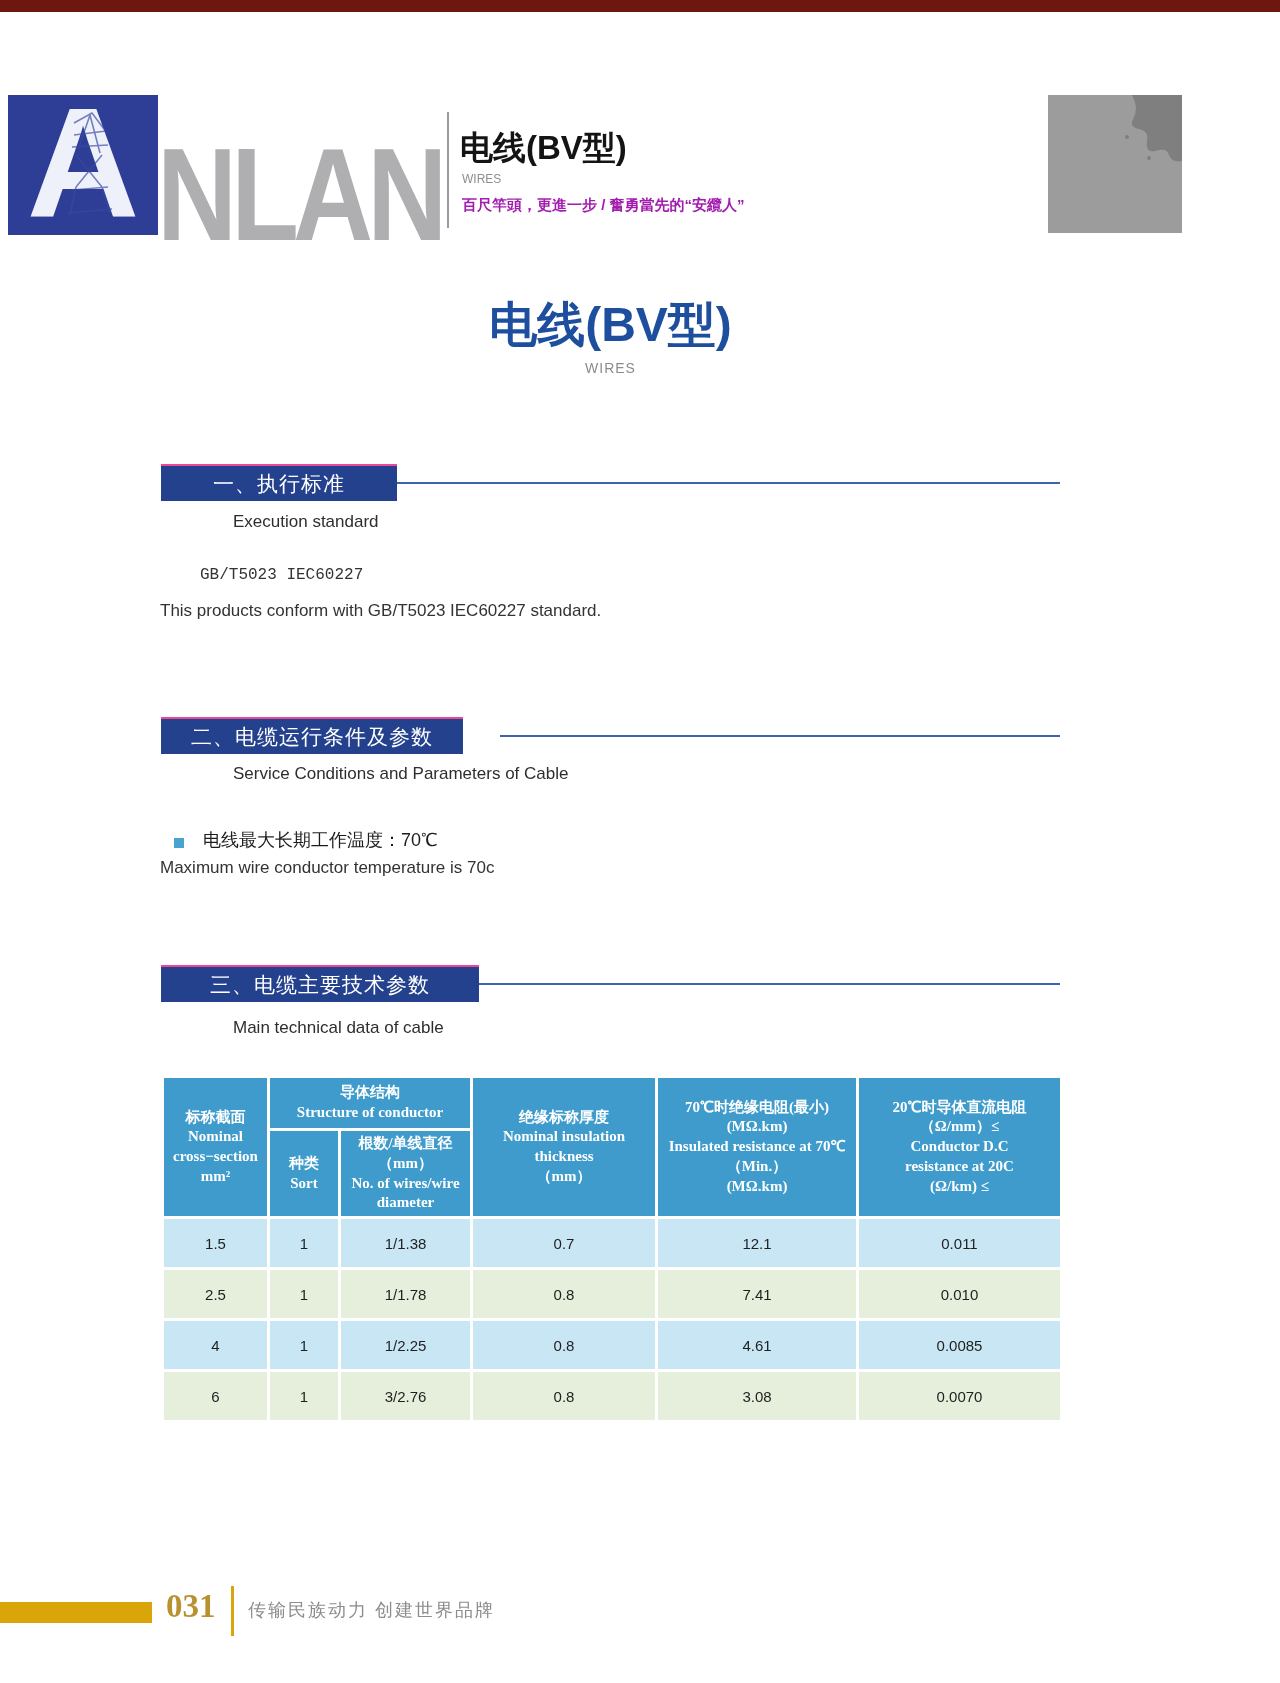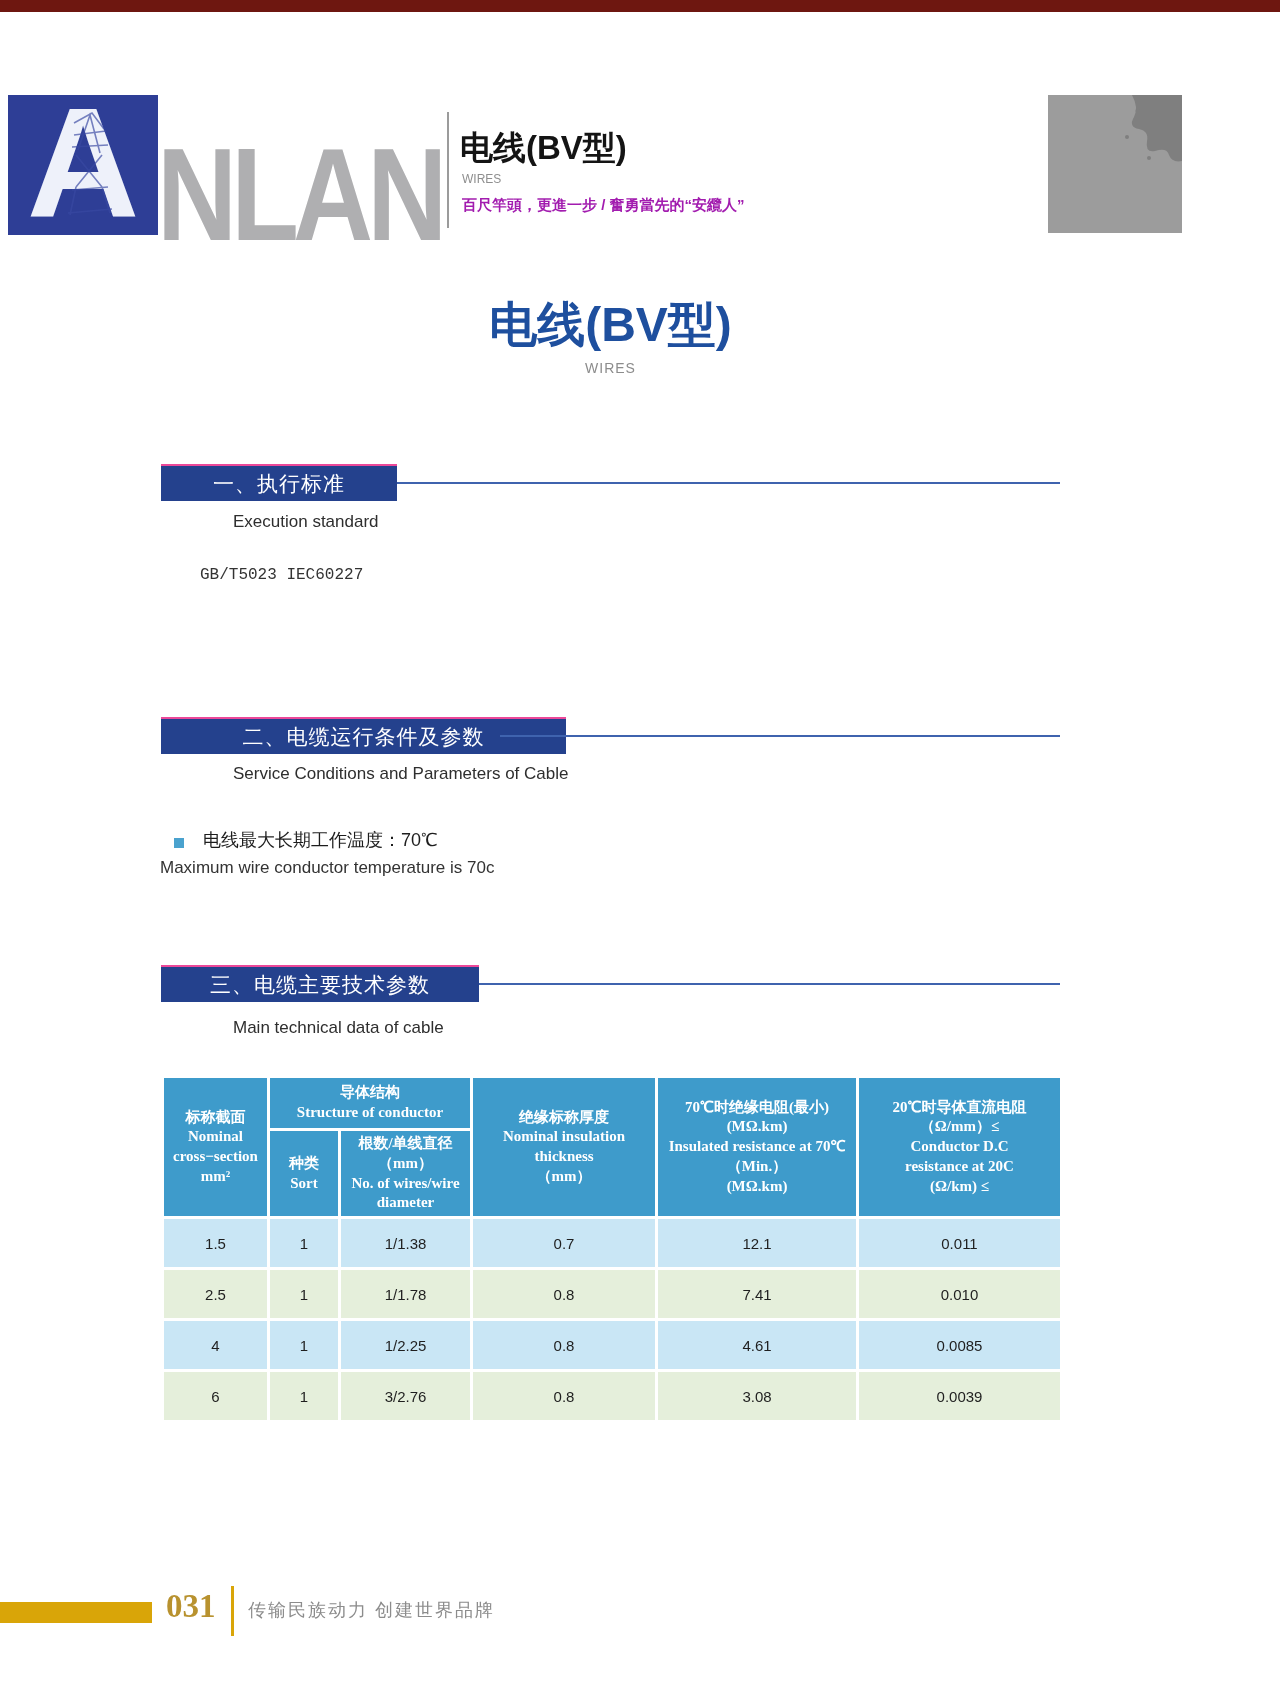--- a/index.html
+++ b/index.html
@@ -43,21 +43,21 @@
     font-size:14px; color:#8c8c8c; letter-spacing:1px;
   }
 
   
   .section-badge {
     position:absolute; left:161px; height:37px; background:#24418D; color:#ffffff;
     font-size:21px; display:flex; align-items:center; justify-content:center;
     border-top:2px solid #ec4899; box-sizing:border-box; letter-spacing:1px;
   }
   .badge-1 { top:464px; width:236px; }
-  .badge-2 { top:717px; width:405px; }
+  .badge-2 { top:717px; width:302px; }
   .badge-3 { top:965px; width:318px; }
   .section-line { position:absolute; height:2px; background:#3f63ae; }
   .line-1 { left:397px; top:482px; width:663px; }
   .line-2 { left:500px; top:735px; width:560px; }
   .line-3 { left:479px; top:983px; width:581px; }
   .section-sub { position:absolute; left:233px; font-size:17px; color:#2e2e2e; }
   .sub-1 { top:512px; } .sub-2 { top:764px; } .sub-3 { top:1018px; }
 
   .s1-line1 { position:absolute; left:200px; top:566px; font-size:16px; color:#333333;font-family:Liberation Mono, monospace; }
   .s1-line2 { position:absolute; left:160px; top:601px; font-size:17px; color:#333333; }
@@ -132,20 +132,21 @@
     </svg>
   </div>
 
   <div class="main-title">电线(BV型)</div>
   <div class="main-sub">WIRES</div>
 
   <div class="section-badge badge-1">一、执行标准</div>
   <div class="section-line line-1"></div>
   <div class="section-sub sub-1">Execution standard</div>
   <div class="s1-line1">GB/T5023  IEC60227</div>
+  <div class="s1-line2">This products conform with GB/T5023  IEC60227 standard.</div>
 
   <div class="section-badge badge-2">二、电缆运行条件及参数</div>
   <div class="section-line line-2"></div>
   <div class="section-sub sub-2">Service Conditions and Parameters of Cable</div>
   <div class="bullet-square"></div>
   <div class="bullet-cn">电线最大长期工作温度：70℃</div>
   <div class="bullet-en">Maximum wire conductor temperature is 70c</div>
 
   <div class="section-badge badge-3">三、电缆主要技术参数</div>
   <div class="section-line line-3"></div>
@@ -214,21 +215,21 @@
       <td>0.8</td>
       <td>4.61</td>
       <td>0.0085</td>
     </tr>
     <tr class="row-green">
       <td>6</td>
       <td>1</td>
       <td>3/2.76</td>
       <td>0.8</td>
       <td>3.08</td>
-      <td>0.0039</td>
+      <td>0.0070</td>
     </tr>
   </tbody>
     </table>
 
   <div class="footer-bar"></div>
   <div class="footer-num">031</div>
   <div class="footer-divider"></div>
   <div class="footer-slogan">传输民族动力  创建世界品牌</div>
 
 </div>

